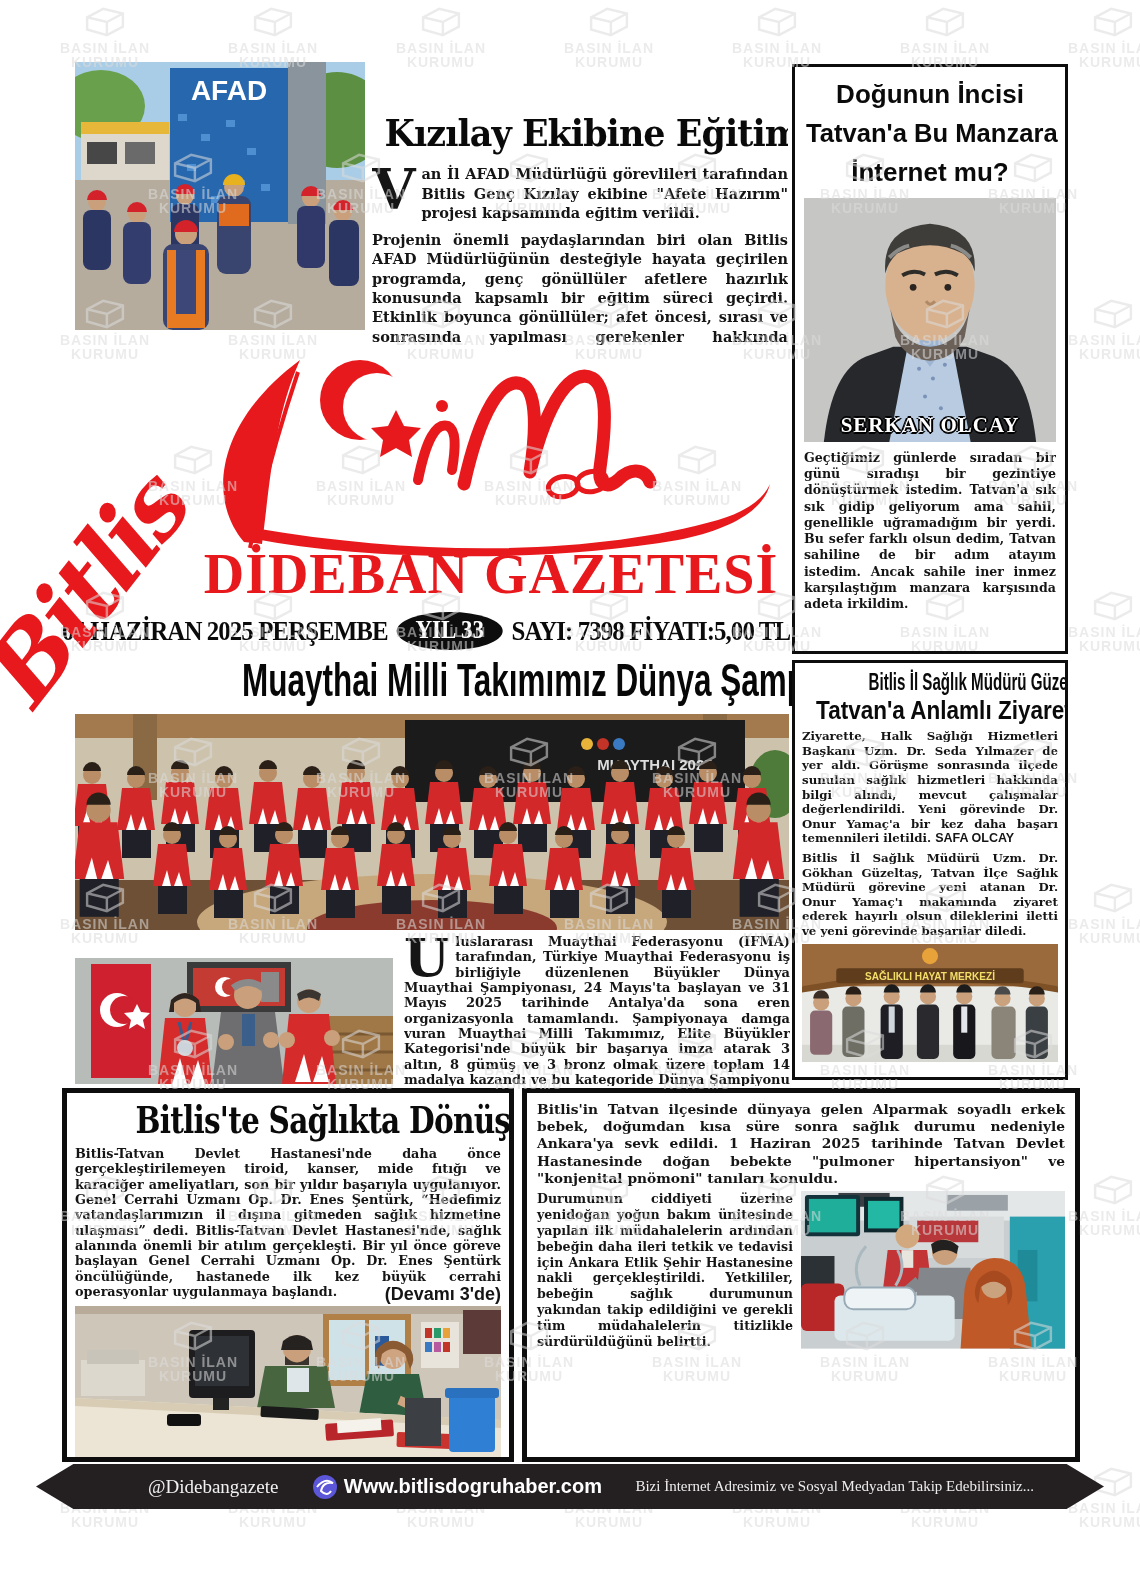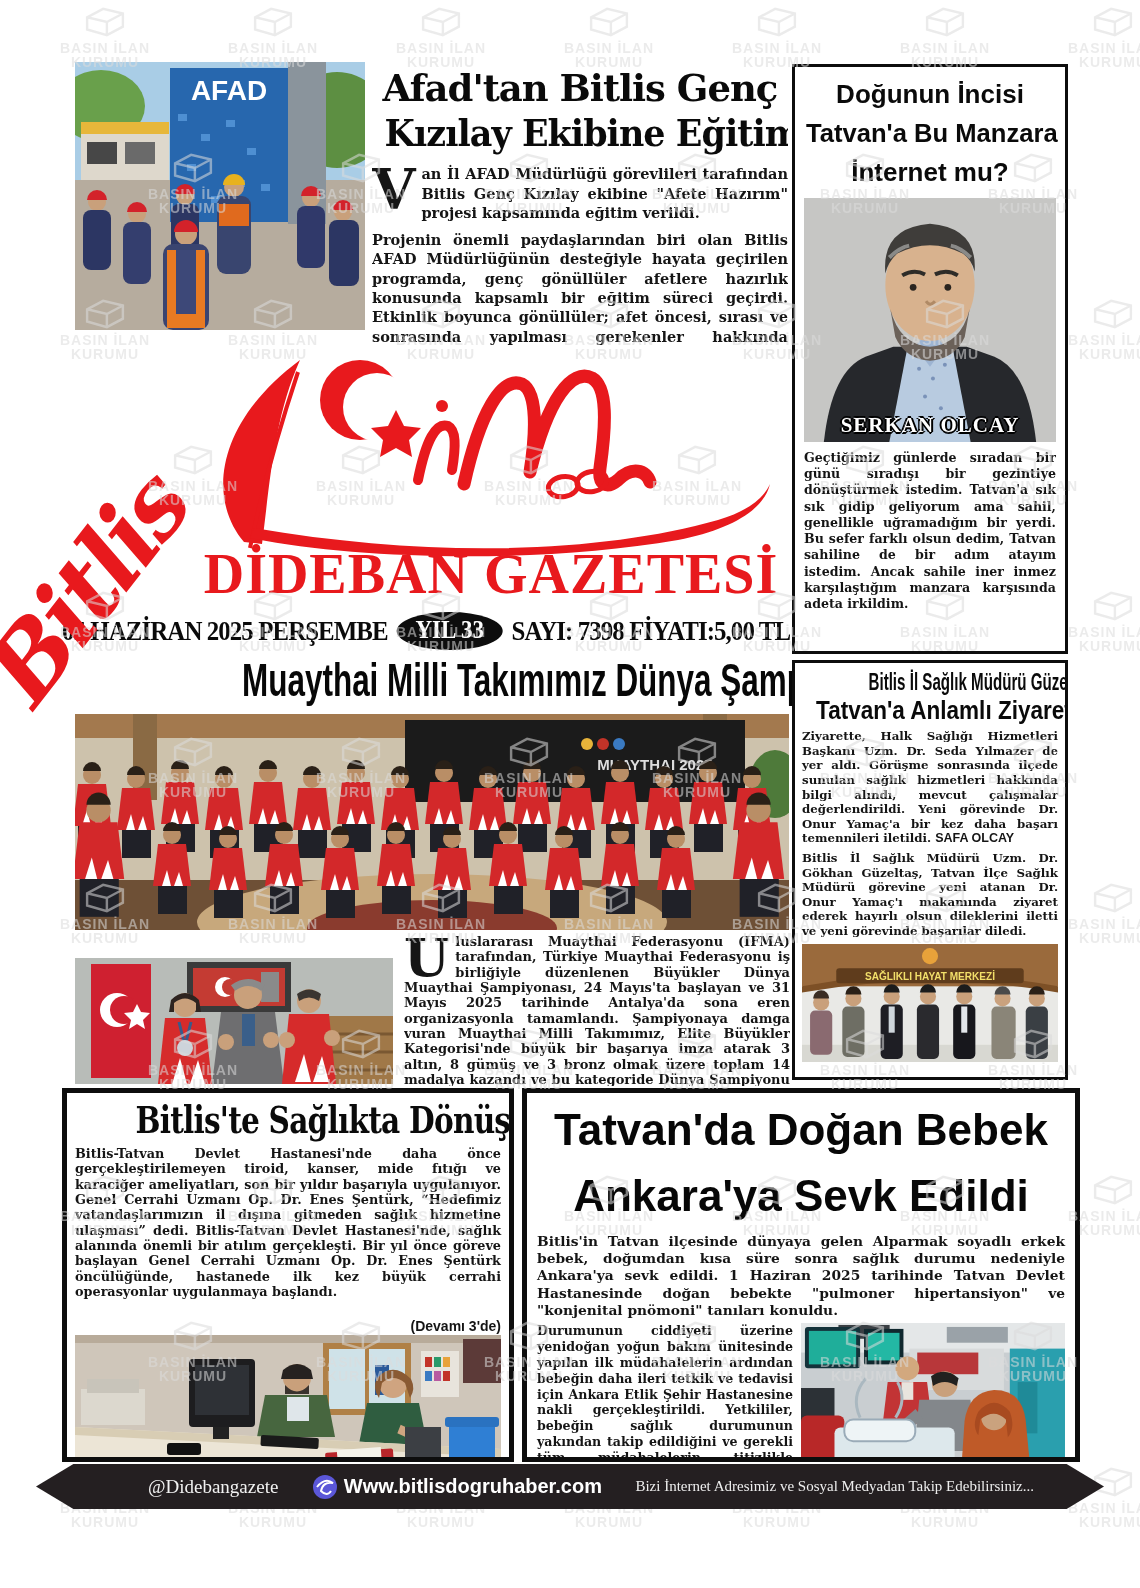--- a/index.html
+++ b/index.html
@@ -66,21 +66,21 @@
   .box-ziyaret .ttl .l1 { font-size:23px; }
   .box-ziyaret .ttl .l2 { font-size:25px; }
   .box-ziyaret .bodytext { font-size:11.8px; line-height:1.24; margin-top:4px; }
   .box-ziyaret .author { font-family:"Liberation Sans",sans-serif; font-weight:bold; font-size:12.5px; }
   .photo-health { position:relative; width:100%; height:118px; margin-top:5px; overflow:hidden; }
 
   
   .box-donusum { left:62px; top:1088px; width:452px; height:374px; border-width:5px; padding:4px 8px; }
   .box-donusum .ttl { text-align:center; font-weight:bold; font-size:38px; letter-spacing:-1px; color:#0a0a0a; }
   .box-donusum .bodytext { font-size:12.8px; line-height:1.2; margin-top:4px; }
-  .box-donusum .devam { font-size:14px;margin-top:34px; }
+  .box-donusum .devam { font-size:18px; }
   .photo-office { position:relative; width:100%; height:152px; margin-top:5px; overflow:hidden; }
 
   .box-bebek { left:522px; top:1088px; width:558px; height:374px; border-width:5px; padding:4px 10px; }
   .box-bebek .ttl { text-align:center; font-family:"Liberation Sans",sans-serif; font-weight:bold;
                     font-size:44px; line-height:1.5; color:#070707; }
   .box-bebek .intro { font-size:13.8px; line-height:1.25; margin-top:4px; }
   .bebek-row { display:flex; gap:8px; margin-top:4px; }
   .bebek-col { width:256px; font-size:12.6px; line-height:1.26; }
   .photo-amb { position:relative; flex:1; height:160px; overflow:hidden; }
 
@@ -161,21 +161,21 @@
             <rect x="0" y="24" width="46" height="86" rx="10" fill="#3a4470"></rect>
             <path d="M4 30 h38 v78 h-38 Z" fill="#e87a22"></path>
             <rect x="13" y="30" width="20" height="64" fill="#3d4878"></rect>
           </g>
       </g>
     </svg>
   </div>
 
   <div class="art-afad">
     <div class="ttl">
-      <span class="fitx-c">Afad'tan Bitlis Genç</span><br>
+      <br>
       <span class="fitx-c" style="transform: scaleX(0.943);">Kızılay Ekibine Eğitim</span>
     </div>
     <p class="bodytext">
       <span class="dropcap">V</span><span>an İl AFAD Müdürlüğü görevlileri tarafından Bitlis Genç Kızılay ekibine "Afete Hazırım" projesi kapsamında eğitim verildi.</span>
     </p>
     <p class="bodytext">
       <span>Projenin önemli paydaşlarından biri olan Bitlis AFAD Müdürlüğünün desteğiyle hayata geçirilen programda, genç gönüllüler afetlere hazırlık konusunda kapsamlı bir eğitim süreci geçirdi. Etkinlik boyunca gönüllüler; afet öncesi, sırası ve sonrasında yapılması gerekenler hakkında uygulamalı eğitimler aldı.</span>
       <span class="devam">(Devamı 8'de)</span>
     </p>
   </div>
@@ -480,24 +480,20 @@
         <rect x="262" y="116" width="44" height="12" fill="#f4f2ea" transform="rotate(-4 250 118)"></rect>
         <rect x="322" y="126" width="56" height="15" rx="2" fill="#c8332e" transform="rotate(2 322 126)"></rect>
         <rect x="330" y="92" width="36" height="48" fill="#3c3f44"></rect>
         <rect x="374" y="88" width="46" height="58" rx="4" fill="#2f7fd4"></rect>
         <rect x="370" y="82" width="54" height="10" rx="3" fill="#2a72c0"></rect>
       </svg>
     </div>
   </div>
 
   <div class="box box-bebek">
-    <div class="ttl">
-      <span class="fitx-c">Tatvan'da Doğan Bebek</span><br>
-      <span class="fitx-c">Ankara'ya Sevk Edildi</span>
-    </div>
     <p class="bodytext intro">Bitlis'in Tatvan ilçesinde dünyaya gelen Alparmak soyadlı erkek bebek, doğumdan kısa süre sonra sağlık durumu nedeniyle Ankara'ya sevk edildi. 1 Haziran 2025 tarihinde Tatvan Devlet Hastanesinde doğan bebekte "pulmoner hipertansiyon" ve "konjenital pnömoni" tanıları konuldu.</p>
     <div class="bebek-row">
       <p class="bodytext bebek-col">
         <span>Durumunun ciddiyeti üzerine yenidoğan yoğun bakım ünitesinde yapılan ilk müdahalelerin ardından bebeğin daha ileri tetkik ve tedavisi için Ankara Etlik Şehir Hastanesine nakli gerçekleştirildi. Yetkililer, bebeğin sağlık durumunun yakından takip edildiğini ve gerekli tüm müdahalelerin titizlikle sürdürüldüğünü belirtti.</span>
         
       </p>
       <div class="photo-amb">
         <svg viewBox="0 0 268 160" preserveAspectRatio="none">
           <rect width="268" height="160" fill="#c9ced1"></rect>
           <rect width="268" height="30" fill="#e4e7e8"></rect>

